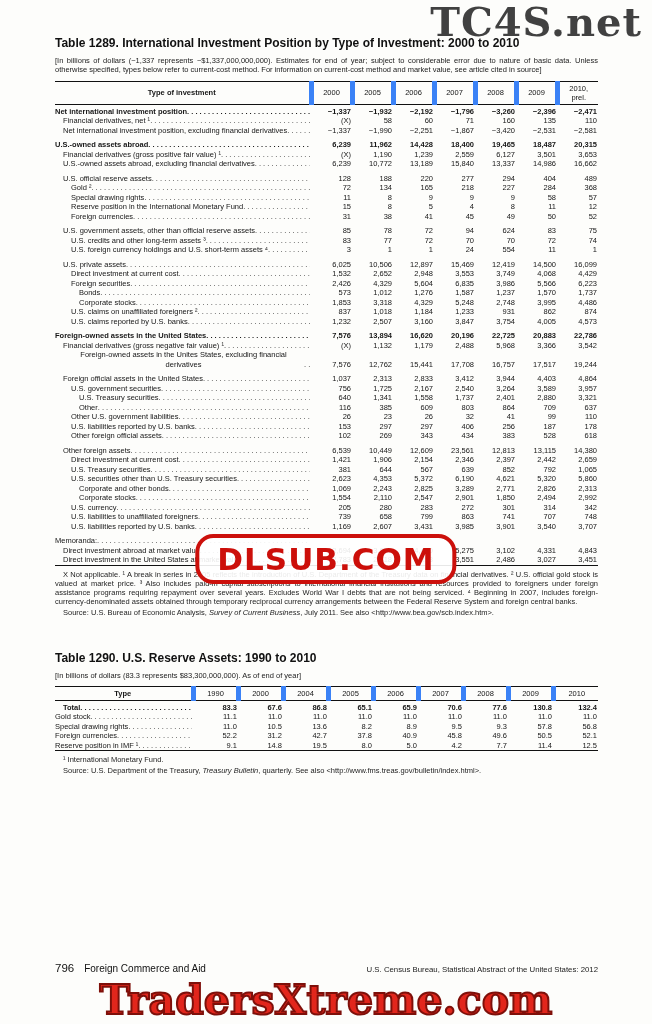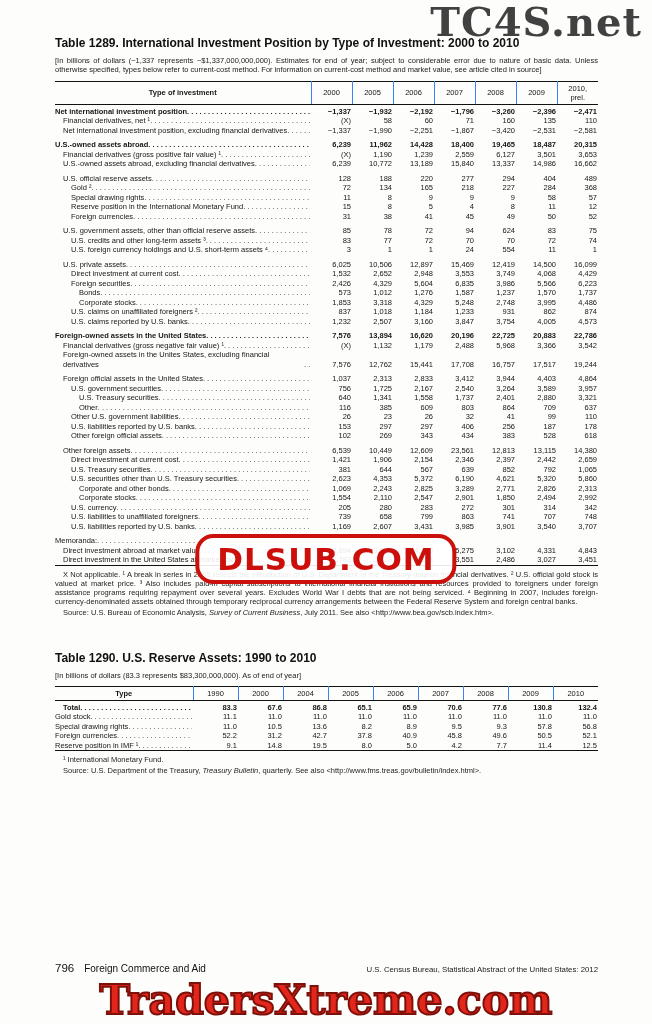--- a/index.html
+++ b/index.html
@@ -26,35 +26,35 @@
   }
 
   table.stat {
     width: 100%; border-collapse: collapse; table-layout: fixed;
     border-top: 1.8px solid #111; border-bottom: 1px solid #111;
     font-size: 7.5px; color: #161616;
   }
   table.stat thead th {
     font-weight: normal; font-size: 7.5px; text-align: center;
     vertical-align: middle; border-bottom: 1px solid #111;
-    border-left: 1px solid #3b82f6; padding: 2px 1px; white-space: pre-line;
+    border-left: 5px solid #3b82f6; padding: 2px 1px; white-space: pre-line;
     line-height: 9px;
   }
   table.stat thead th.stub { border-left: none; font-weight: bold; }
   #t1289 th.val, #t1289 td.val { width: 41px; }
   #t1290 th.val, #t1290 td.val { width: 45px; }
   table.stat td {
     padding: 0 1px 0 0; line-height: 9.5px; vertical-align: bottom;
   }
   table.stat td.val { text-align: right; }
   table.stat tr.b td { font-weight: bold; }
   table.stat tr.gap td { padding-top: 5px; }
   td.lbl { overflow: hidden; }
   .lblwrap { display: flex; align-items: flex-end; }
-  .lblwrap .txt { flex: 0 1 auto; }
+  .lblwrap .txt { flex: 0 1 auto; text-align: center; }
   .lblwrap .dots { flex: 1 0 6px; overflow: hidden; white-space: nowrap; }
   .lblwrap .dots::before {
     content: " . . . . . . . . . . . . . . . . . . . . . . . . . . . . . . . . . . . . . . . . . . . . . . . . . . . . . . . . . . . . . . . . . . . . . . . . . . . . . . . .";
   }
   .ind0 .lblwrap { padding-left: 0; }
   .ind1 .lblwrap { padding-left: 8px; }
   .ind2 .lblwrap { padding-left: 16px; }
   .ind3 .lblwrap { padding-left: 24px; }
   table.stat tbody tr:first-child td { padding-top: 2px; }
 

